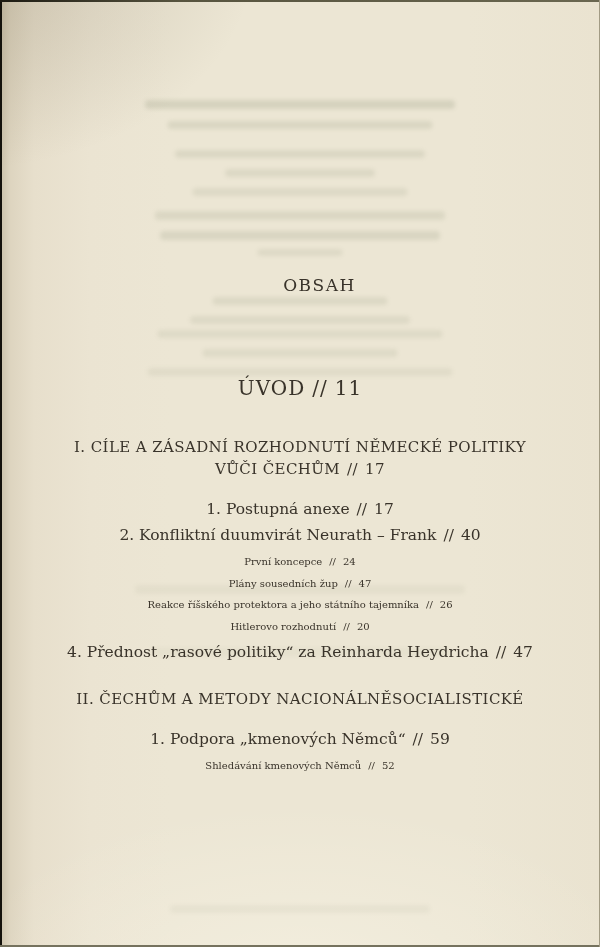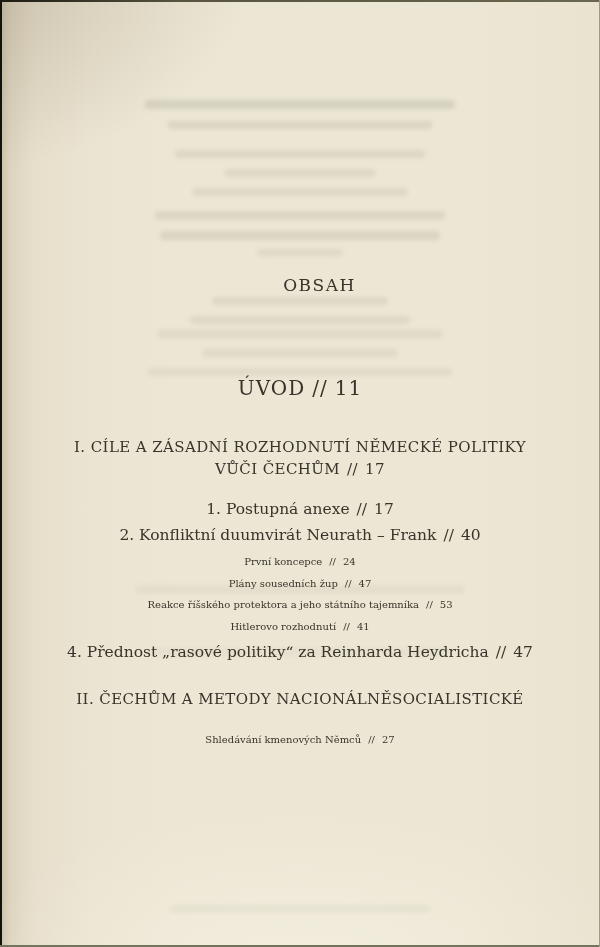--- a/index.html
+++ b/index.html
@@ -130,33 +130,36 @@
         <div class="entry numbered">
           <div class="line">2. Konfliktní duumvirát Neurath – Frank<span class="sep">//</span><span class="pg">40</span></div>
         </div>
         <div class="entry sub">
           <div class="line">První koncepce<span class="sep">//</span><span class="pg">24</span></div>
         </div>
         <div class="entry sub">
           <div class="line">Plány sousedních žup<span class="sep">//</span><span class="pg">47</span></div>
         </div>
         <div class="entry sub">
-          <div class="line">Reakce říšského protektora a jeho státního tajemníka<span class="sep">//</span><span class="pg">53</span></div>
+          <div class="line">Reakce říšského protektora a jeho státního tajemníka<span class="sep">//</span><span class="pg">26</span></div>
         </div>
         <div class="entry sub">
-          <div class="line">Hitlerovo rozhodnutí<span class="sep">//</span><span class="pg">41</span></div>
+          <div class="line">Hitlerovo rozhodnutí<span class="sep">//</span><span class="pg">20</span></div>
         </div>
         <div class="entry numbered">
           <div class="line">4. Přednost „rasové politiky“ za Reinharda Heydricha<span class="sep">//</span><span class="pg">47</span></div>
         </div>
         <div class="entry part">
           <div class="line">II. ČECHŮM A METODY NACIONÁLNĚSOCIALISTICKÉ</div>
         </div>
+        <div class="entry numbered">
+          <div class="line">1. Podpora „kmenových Němců“<span class="sep">//</span><span class="pg">59</span></div>
+        </div>
         <div class="entry sub">
-          <div class="line">Shledávání kmenových Němců<span class="sep">//</span><span class="pg">27</span></div>
+          <div class="line">Shledávání kmenových Němců<span class="sep">//</span><span class="pg">52</span></div>
         </div>
       </div>
   </div>
 
   <div class="edge left"></div>
   <div class="edge top"></div>
   <div class="edge bottom"></div>
   <div class="edge right"></div>
 </div>
 

